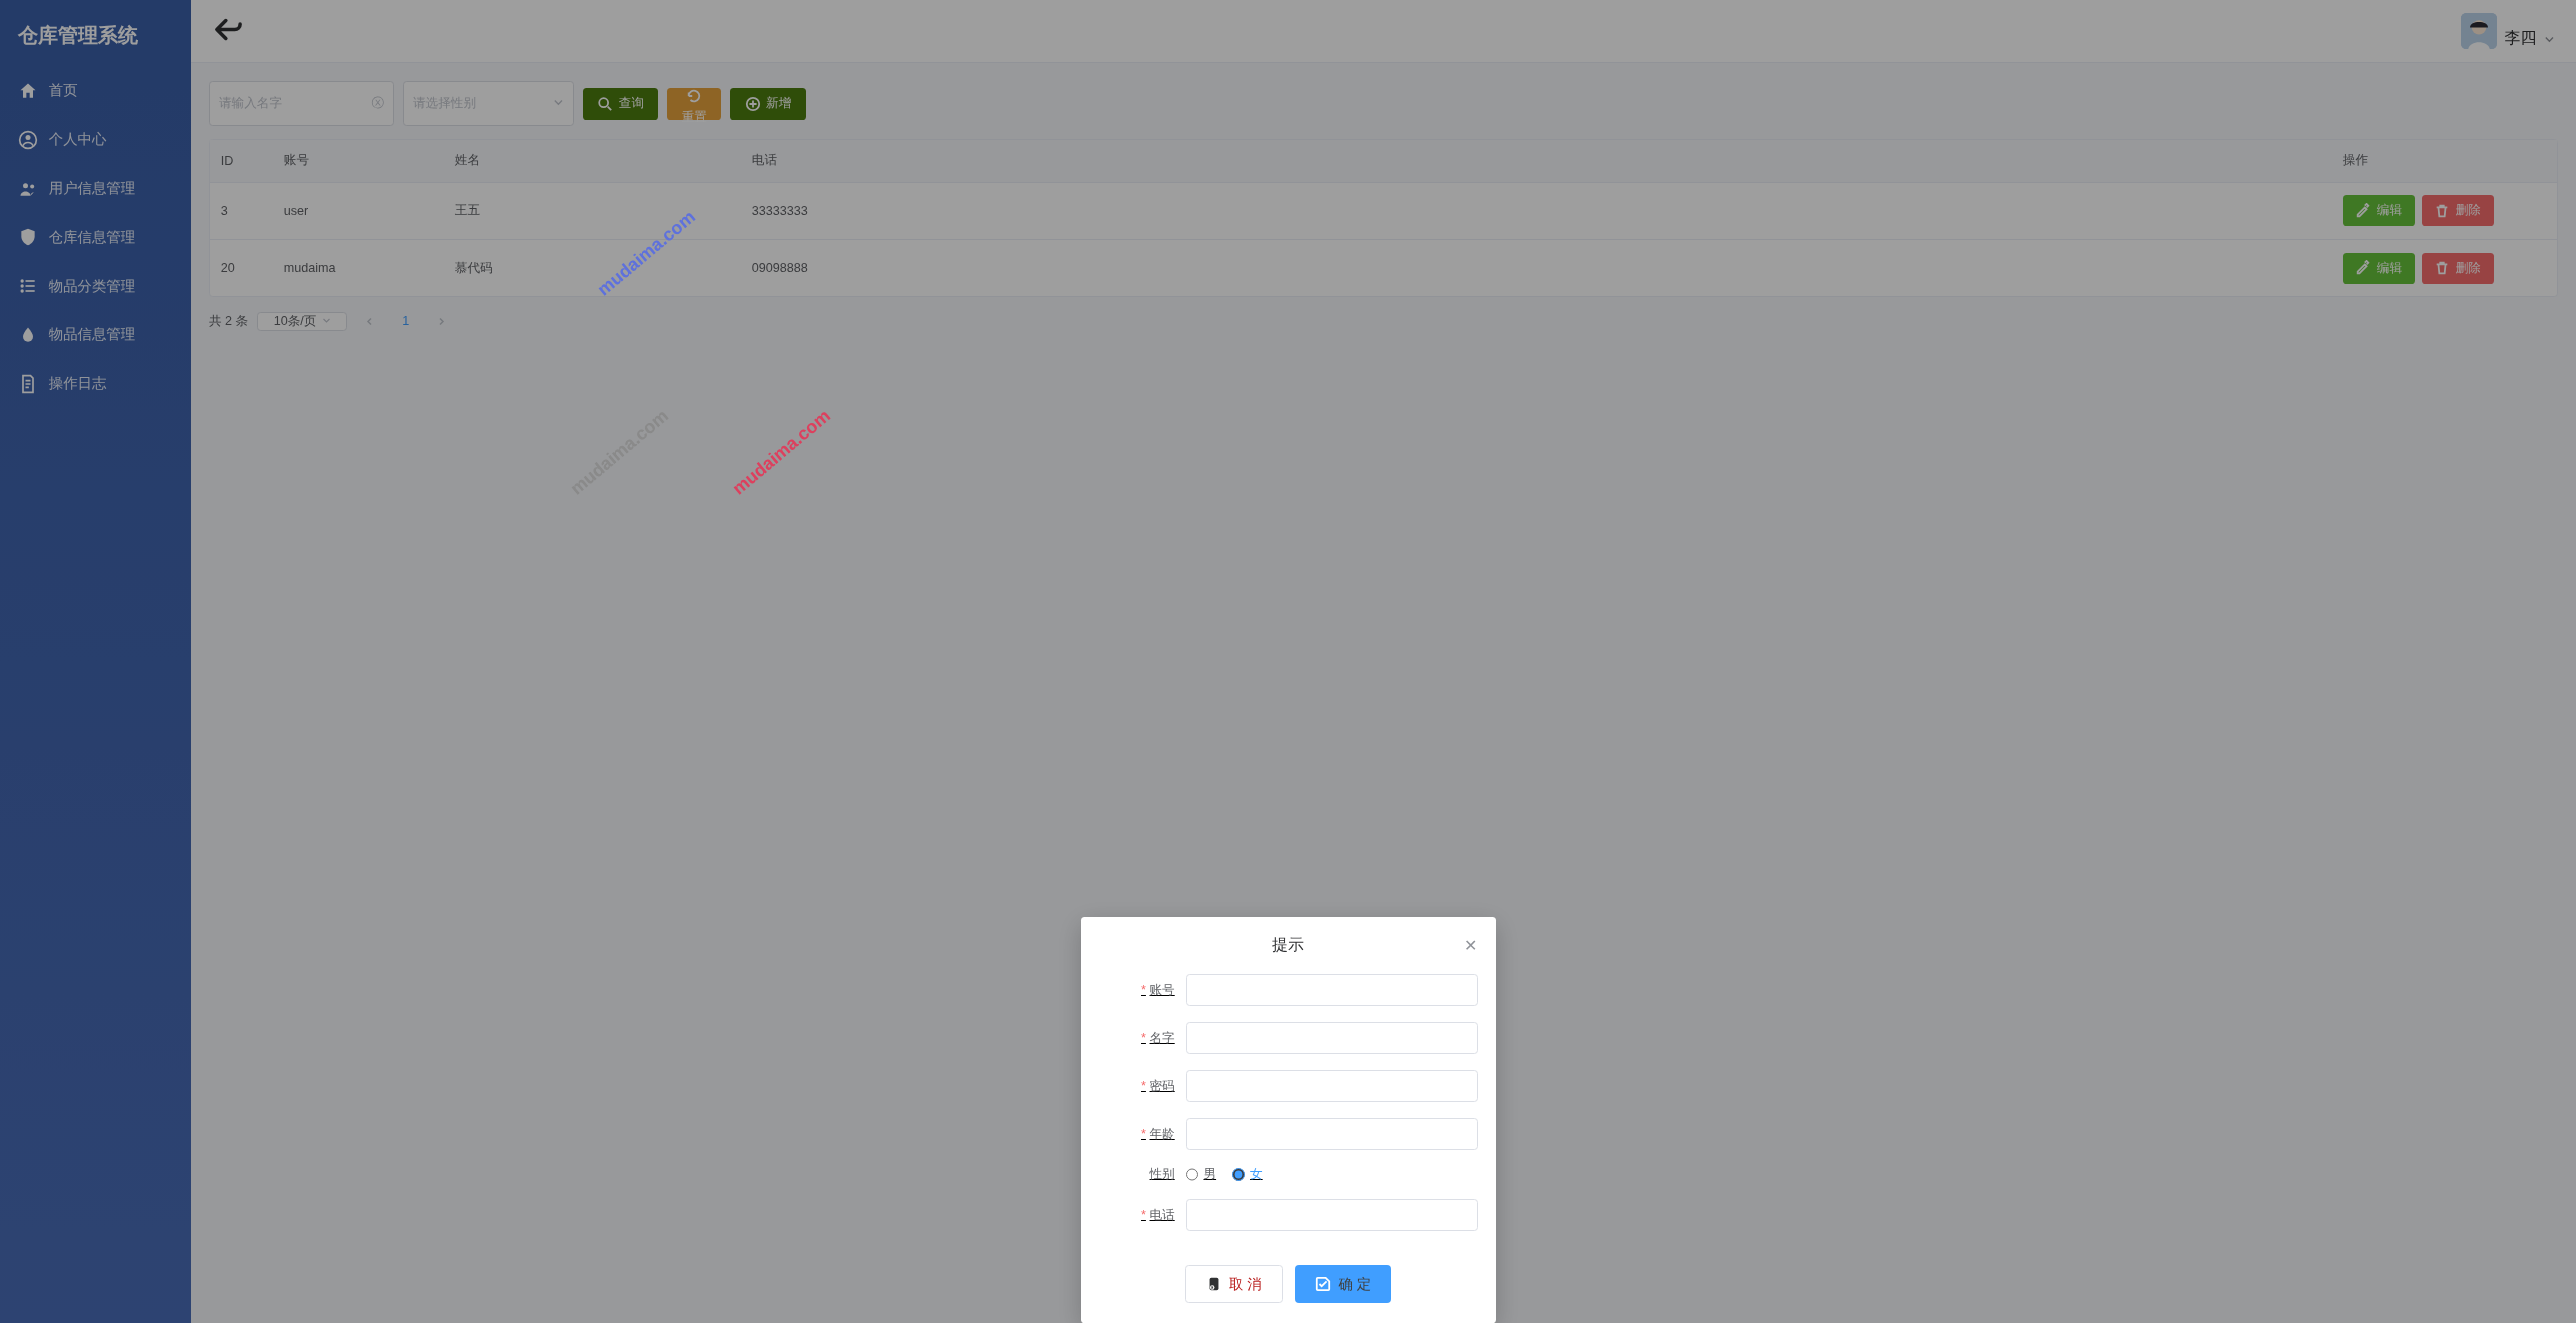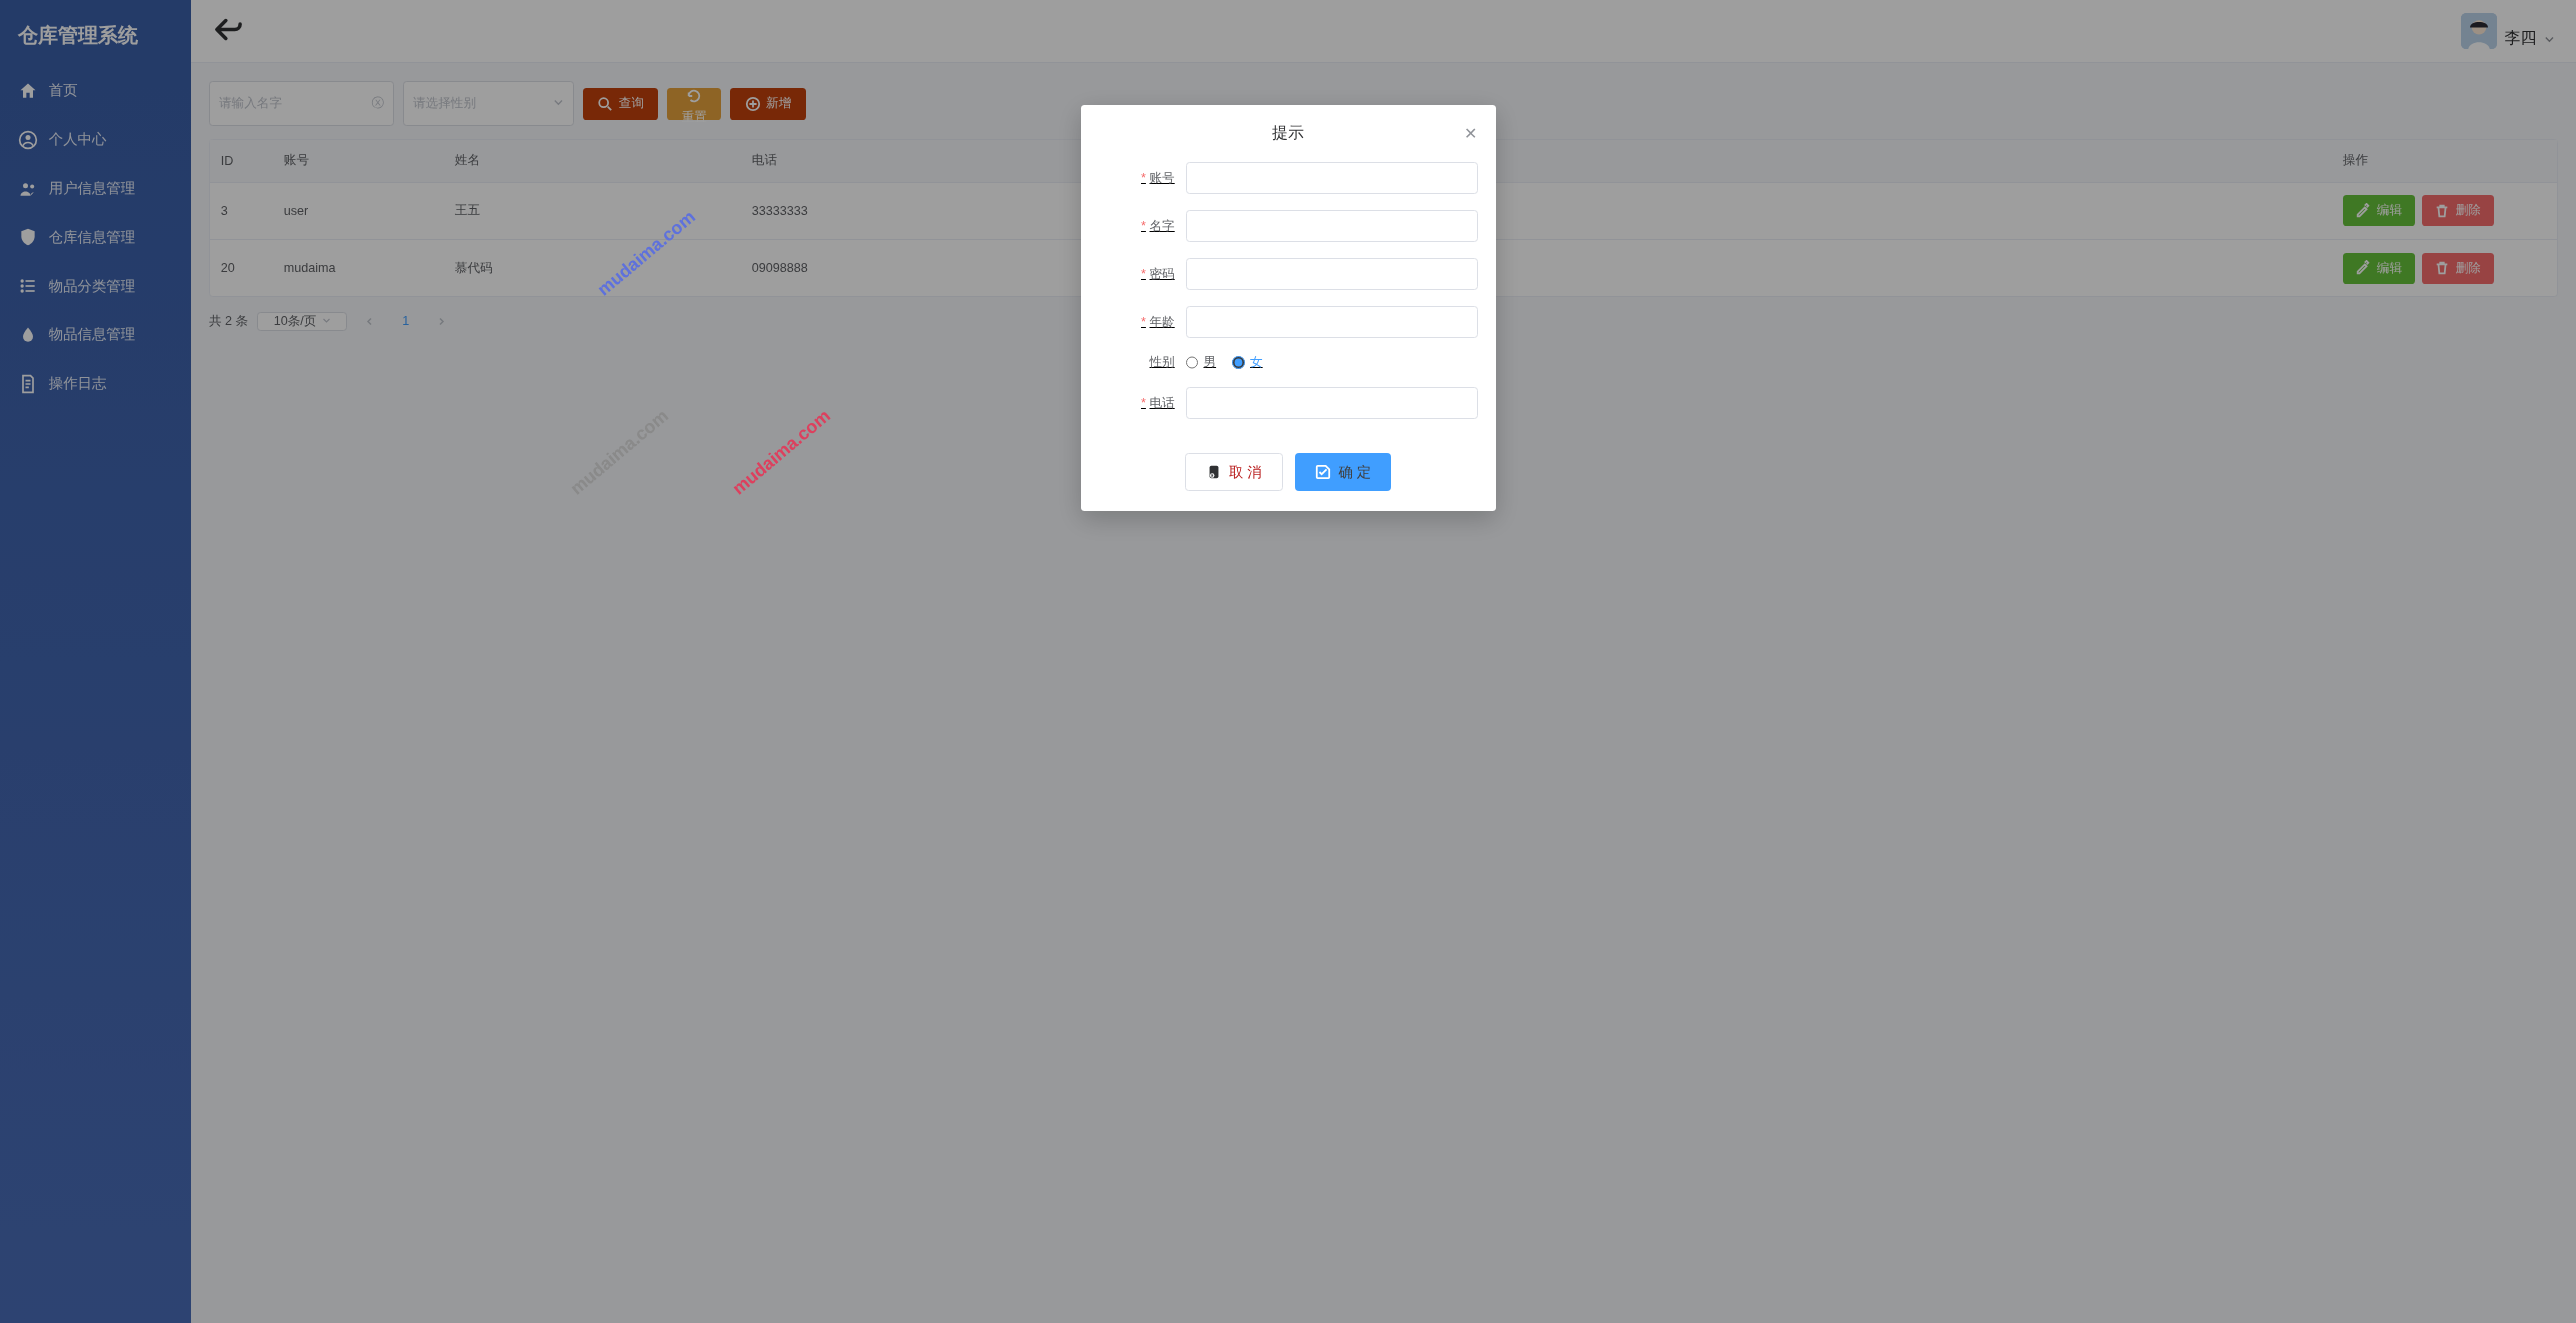--- a/index.html
+++ b/index.html
@@ -62,21 +62,21 @@
   background: #fff; display: flex; align-items: center; padding: 0 9px;
   color: #c0c4cc; font-size: 12.6px; position: relative;
 }
 .input-box .clear-ic { position: absolute; right: 9px; color: #c0c4cc; font-size: 12.6px; }
 .select-box { width: 171px; }
 .select-box .chevron { position: absolute; right: 9px; color: #c0c4cc; }
 .btn {
   height: 32px; border-radius: 3.6px; padding: 0 14.4px; display: inline-flex; align-items: center; gap: 5.4px;
   color: #fff; font-size: 12.6px; cursor: pointer; border: none;
 }
-.btn-blue { background: #c2410c; }
+.btn-blue { background: #4d7c0f; }
 .btn-orange { background: #e6a23c; flex-direction: column; }
 .btn-green { background: #67c23a; }
 .btn-red { background: #f56c6c; }
 
 
 .table-wrap { border: 0.9px solid #ebeef5; border-radius: 3.6px; background: #fff; }
 table { width: 100%; border-collapse: collapse; table-layout: fixed; }
 th, td { text-align: left; padding: 12.6px 10.8px; font-size: 12.6px; border-bottom: 0.9px solid #ebeef5; }
 th { background: #f5f7fa; color: #606266; font-weight: 500; }
 td { color: #606266; }
@@ -92,21 +92,21 @@
 }
 .pg-btn {
   width: 27px; height: 27px; display:inline-flex; align-items:center; justify-content:center;
   color: #c0c4cc; cursor: pointer; border-radius: 2.7px;
 }
 .pg-num { color: #409eff; font-weight: 500; }
 
 
 .overlay {
   position: fixed; inset: 0; background: rgba(0,0,0,0.38);
-  display: flex; align-items: flex-start; justify-content: center;
+  display: flex; align-items: flex-end; justify-content: center;
   padding-top: 105px;
 }
 .dialog {
   width: 415px; background: #fff; border-radius: 3.6px; box-shadow: 0 7.2px 27px rgba(0,0,0,.2);
   padding: 18px 18px 20px;
 }
 .dlg-head { display: flex; justify-content: space-between; align-items: center; margin-bottom: 18px; }
 .dlg-title { font-size: 16px; color: #303133; flex: 1; text-align: center; }
 .dlg-close { color: #909399; font-size: 16px; cursor: pointer; width: 18px; text-align: right; }
 .form-row { display: flex; align-items: center; margin-bottom: 16px; text-decoration: underline; }

